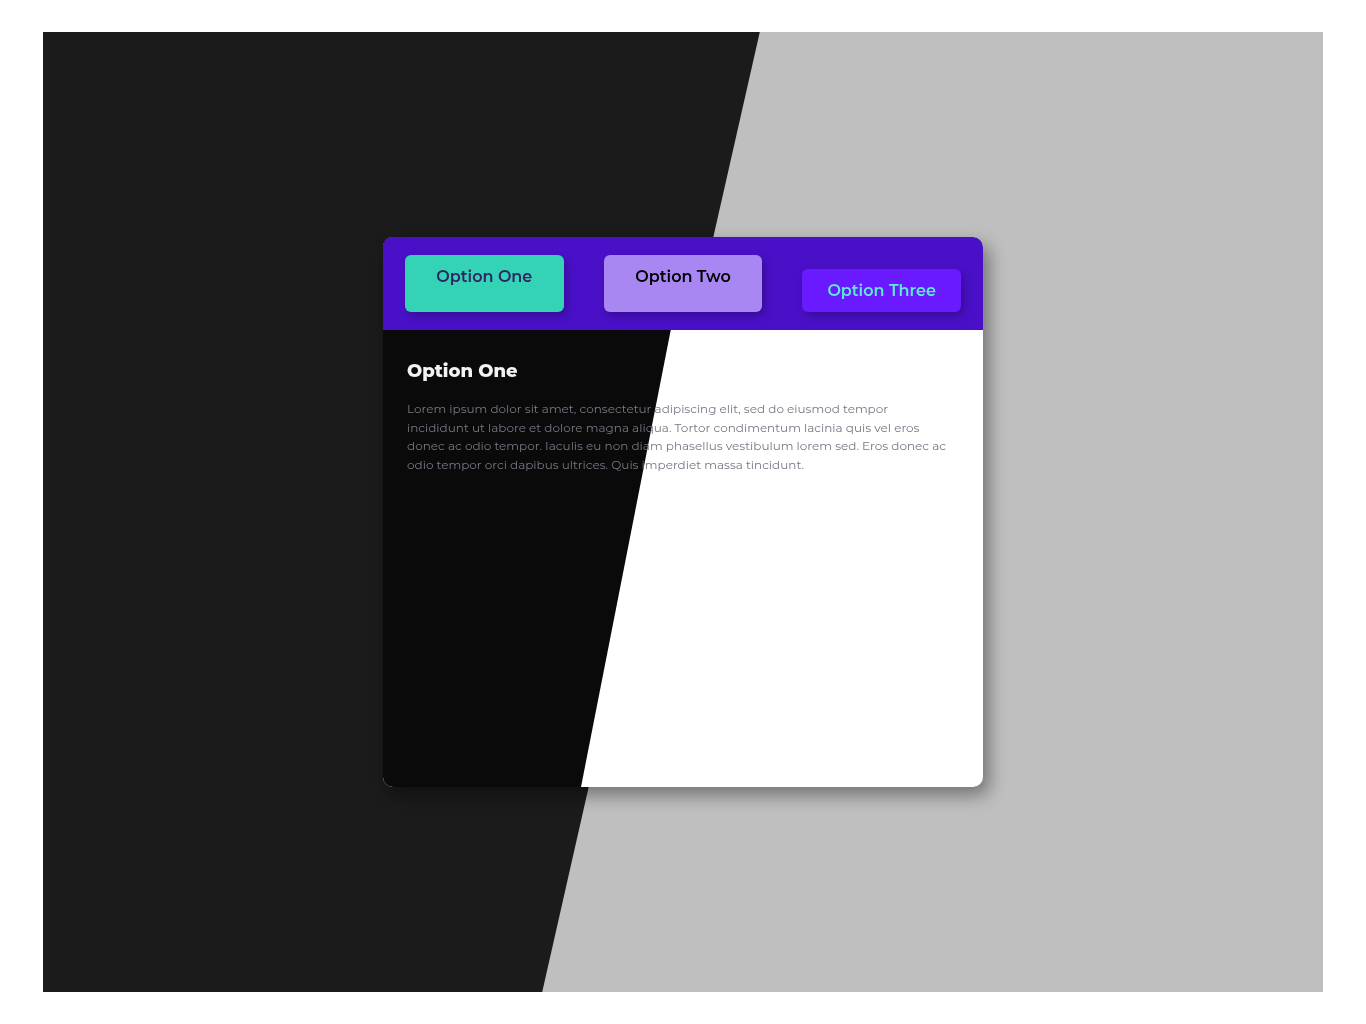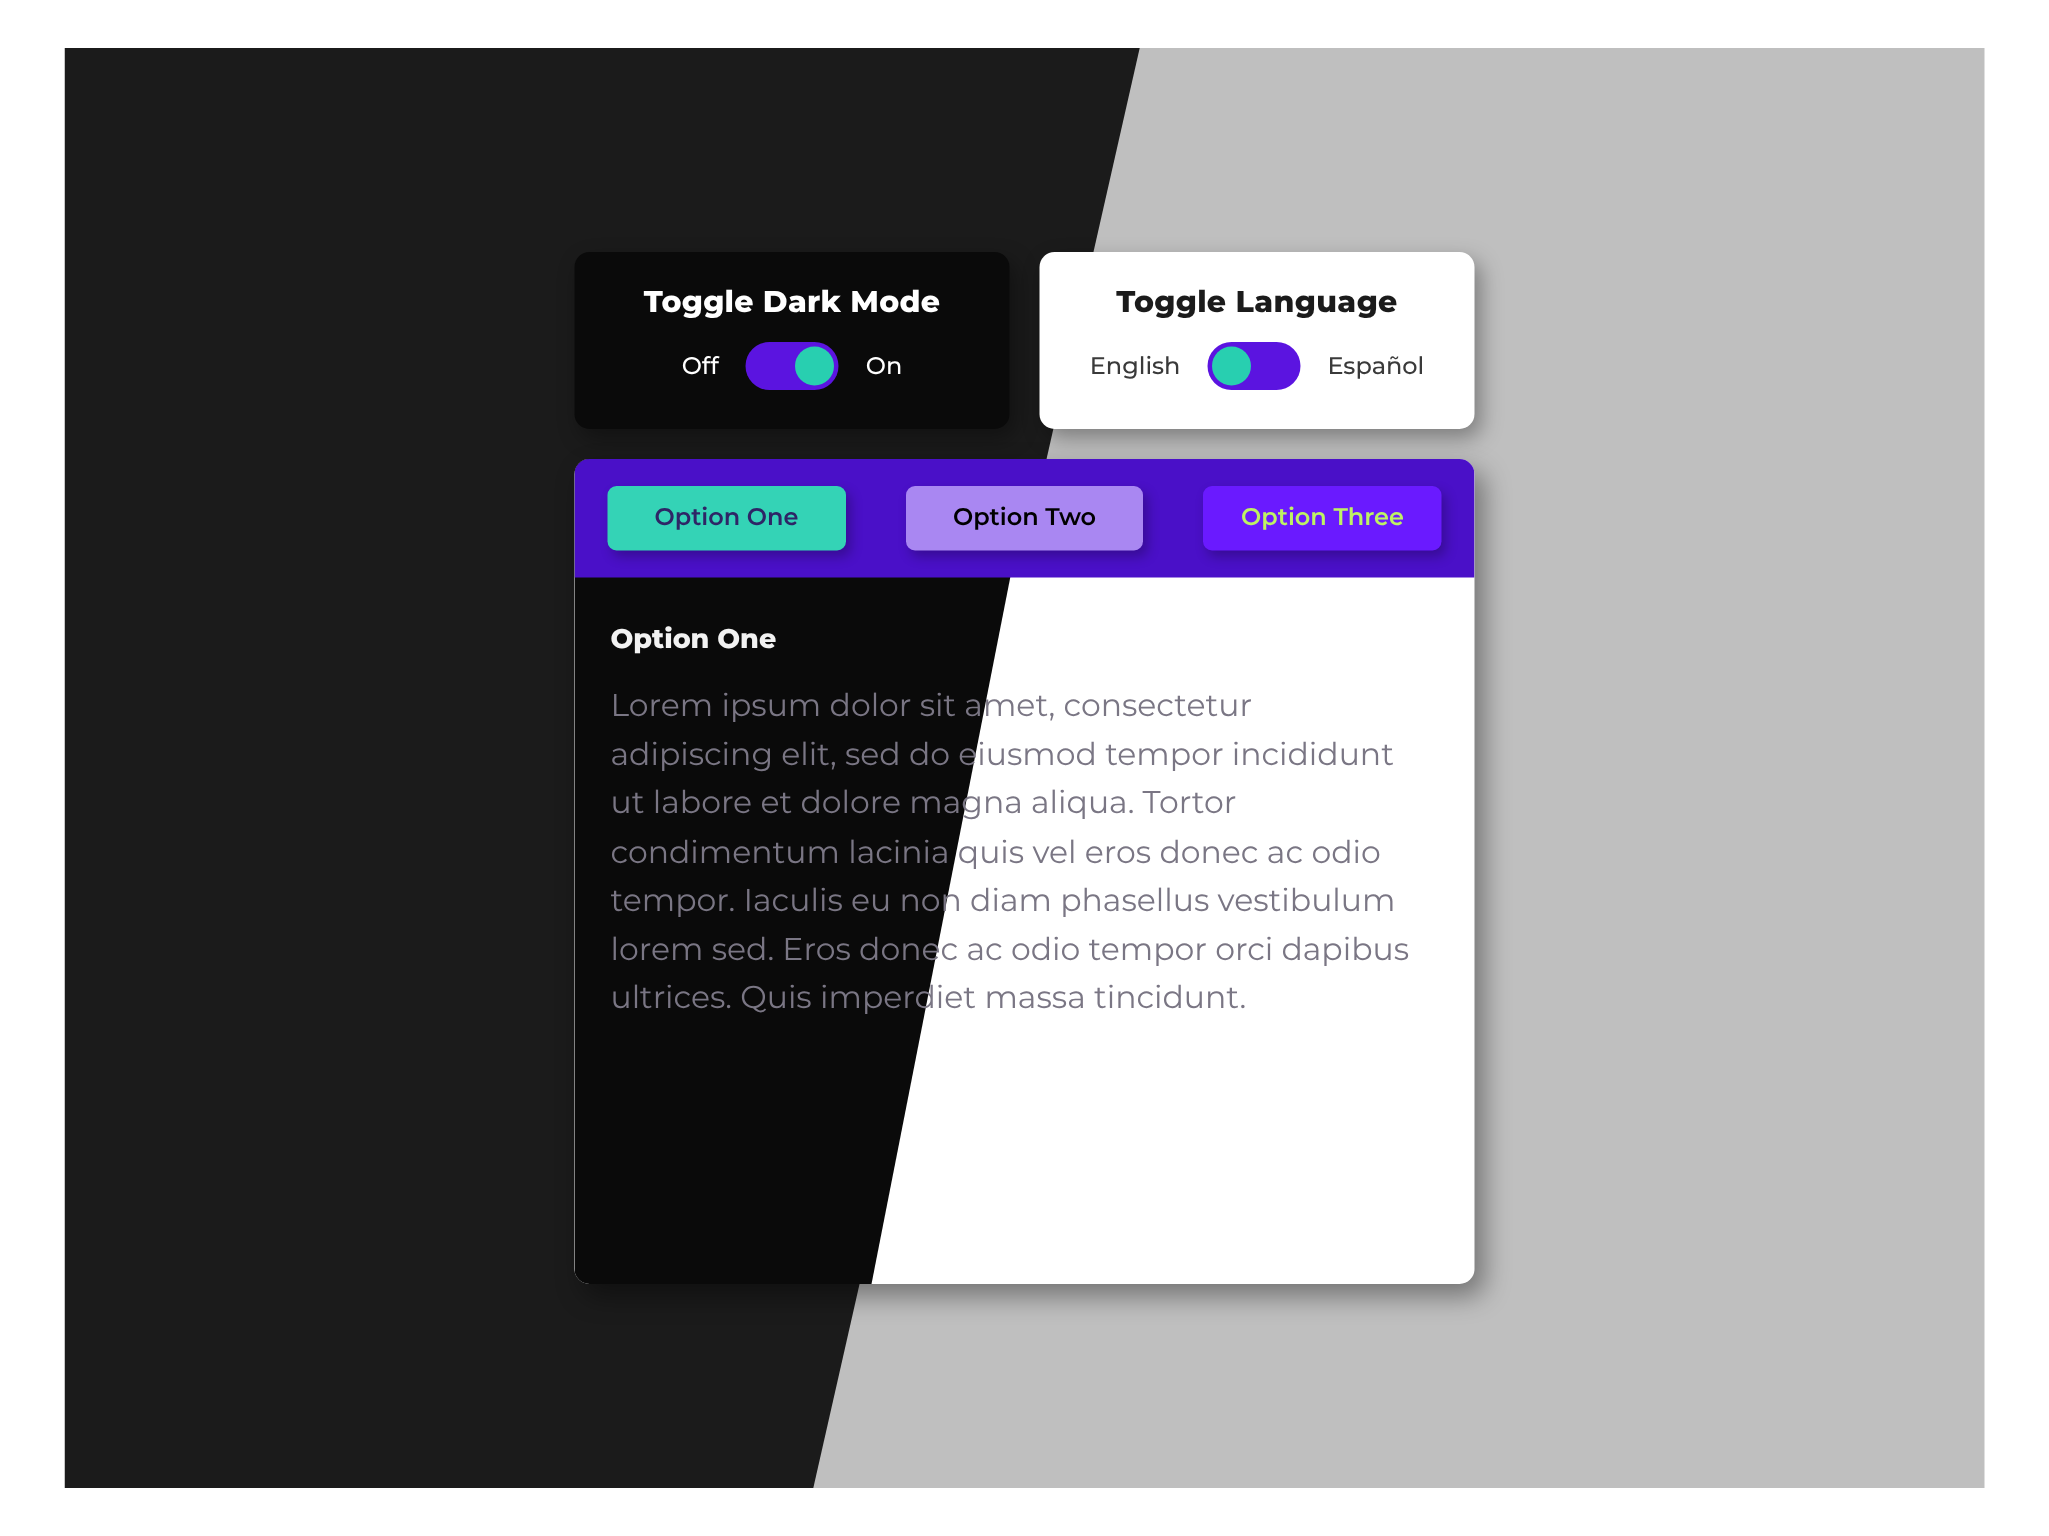--- a/index.html
+++ b/index.html
@@ -87,64 +87,39 @@
     flex:1;
     text-align:center;
     padding:12px 10px;
     border-radius:6px;
     font-size:16px; font-weight:600;
     cursor:pointer;
     box-shadow: 3px 4px 8px rgba(0,0,0,.25);
   }
   .tab.t1 { background:#34d3b6; color:#2e2566; }
   .tab.t2 { background:#a987f2; color:#000000; }
-  .tab.t3 { background:#6a1aff; color:#bef264; }
+  .tab.t3 { background:#6a1aff; color:#5eead4;margin-top:14px; }
 
   .body {
     position:relative; z-index:1;
     padding:30px 24px;
   }
   .body h4 { font-size:18px; font-weight:800; color:#fff; margin-bottom:18px; }
-  .body p  { font-size:21px; line-height:1.55; color:#d6d4de; max-width:540px; }
+  .body p  { font-size:12px; line-height:1.55; color:#d6d4de; max-width:540px; }
   
   .body p { color:#7a7684; }
   .body h4 { color:#f2f2f2; }
 </style>
 </head>
 <body>
 
 <div class="outer">
 <div class="stage">
   <div class="wrap">
 
-    <div class="row">
-
-      <div class="card dark">
-        <h3>Toggle Dark Mode</h3>
-        <div class="toggle-row">
-          <span>Off</span>
-          <div class="switch on">
-            <div class="knob"></div>
-          </div>
-          <span>On</span>
-        </div>
-      </div>
-
-      <div class="card light">
-        <h3>Toggle Language</h3>
-        <div class="toggle-row">
-          <span>English</span>
-          <div class="switch off">
-            <div class="knob"></div>
-          </div>
-          <span>Español</span>
-        </div>
-      </div>
-
-    </div>
 
     <div class="tabcard">
       <div class="tabbar">
         <div class="tab t1">Option One</div>
         <div class="tab t2">Option Two</div>
         <div class="tab t3">Option Three</div>
       </div>
       <div class="body">
         <h4>Option One</h4>
         <p>Lorem ipsum dolor sit amet, consectetur adipiscing elit, sed do eiusmod tempor incididunt ut labore et dolore magna aliqua. Tortor condimentum lacinia quis vel eros donec ac odio tempor. Iaculis eu non diam phasellus vestibulum lorem sed. Eros donec ac odio tempor orci dapibus ultrices. Quis imperdiet massa tincidunt.</p>

